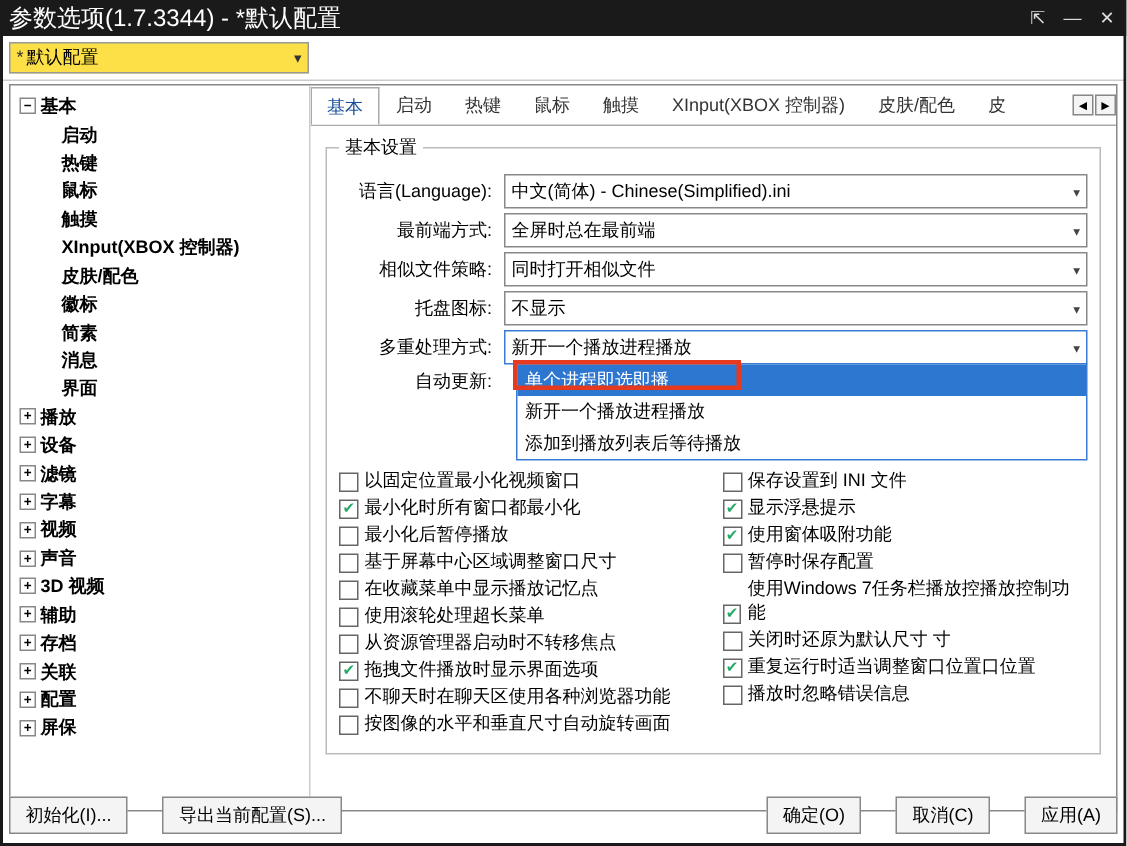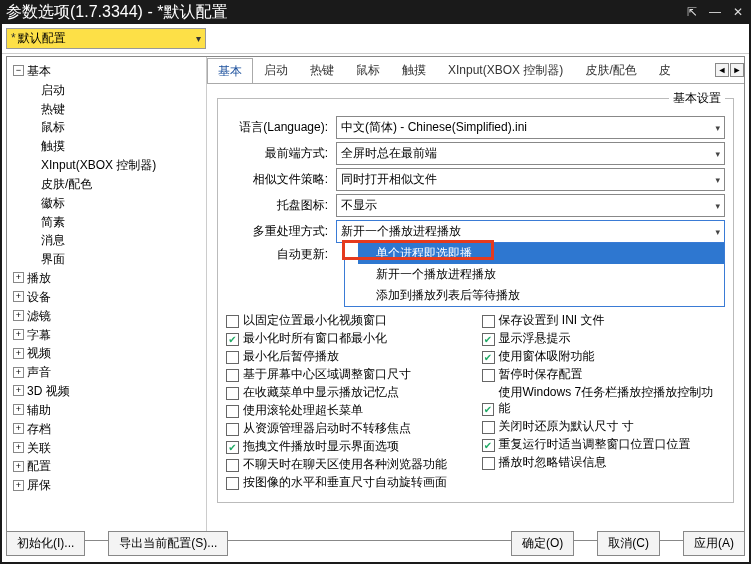--- a/index.html
+++ b/index.html
@@ -9,40 +9,40 @@
 .title-bar .win-controls { display: flex; gap: 8px; }
 .title-bar .win-controls span { font-size: 12px; cursor: pointer; color: #ddd; padding: 0 2px; }
 .toolbar-row { display: flex; align-items: center; padding: 4px 6px; border-bottom: 1px solid #ccc; gap: 2px; }
 .config-select { display: flex; align-items: center; border: 1px solid #999; padding: 1px 4px; min-width: 200px; justify-content: space-between; background: #fde047; }
 .config-select .ast { color: #333; margin-right: 2px; }
 .config-select .drop { font-size: 10px; color: #333; }
 .main { display: flex; height: 485px; border: 1px solid #888; margin: 2px 6px; }
 .tree { width: 200px; border-right: 1px solid #ccc; overflow: auto; padding: 4px 0 4px 4px; }
 .tree ul { list-style: none; padding-left: 14px; }
 .tree > ul { padding-left: 2px; }
-.tree li { line-height: 18px; white-space: nowrap; }
+.tree li { line-height: 18px; white-space: nowrap; font-weight: bold; }
 .tree .toggle { display: inline-block; width: 11px; height: 11px; border: 1px solid #888; text-align: center; line-height: 9px; font-size: 9px; margin-right: 3px; background: #fff; vertical-align: middle; }
 .tree .sp { display: inline-block; width: 14px; }
 .tree .node-label { vertical-align: middle; }
 .right { flex: 1; display: flex; flex-direction: column; overflow: hidden; }
 .tabs { display: flex; border-bottom: 1px solid #aaa; align-items: center; position: relative; }
 .tabs .tab { padding: 4px 10px; border: 1px solid transparent; border-bottom: none; color: #333; cursor: pointer; }
 .tabs .tab.active { border-color: #aaa; color: #1a4f9c; background: #fff; position: relative; top: 1px; }
 .tabs .scroll { margin-left: auto; display: flex; }
 .tabs .scroll span { border: 1px solid #888; width: 14px; height: 14px; text-align: center; line-height: 12px; font-size: 9px; margin-left: 1px; background: #f4f4f4; }
 .content { padding: 6px 10px 4px 10px; overflow: auto; flex: 1; }
 fieldset.basic { border: 1px solid #bbb; padding: 6px 8px 10px 8px; position: relative; }
-fieldset.basic legend { padding: 0 4px; text-align: right; }
+fieldset.basic legend { padding: 0 4px; }
 .form-row { display: flex; align-items: center; margin: 3px 0; position: relative; }
 .form-row .lbl { width: 110px; text-align: right; padding-right: 8px; }
 .select { flex: 1; border: 1px solid #888; padding: 2px 4px; display: flex; justify-content: space-between; align-items: center; background: #fff; }
 .select.open { border-color: #3a7bd5; }
 .select .caret { font-size: 9px; color: #444; }
 .dropdown { position: absolute; left: 118px; right: 0; top: 22px; border: 1px solid #3a7bd5; background: #fff; z-index: 5; }
-.dropdown .opt { padding: 2px 18px; margin-left: 13px; }
+.dropdown .opt { padding: 2px 5px; }
 .dropdown .opt.sel { background: #2e77d0; color: #fff; }
 .red-box { position: absolute; border: 3px solid #e53a1e; pointer-events: none; z-index: 6; }
 .checks { display: flex; gap: 12px; margin-top: 10px; }
 .checks .col { flex: 1; }
 .chk { display: flex; align-items: flex-end; margin: 2px 0; line-height: 16px; }
 .chk .box { width: 13px; height: 13px; border: 1px solid #666; margin-right: 4px; display: flex; align-items: center; justify-content: center; font-size: 10px; color: #2a6; }
 .footer { position: absolute; bottom: 4px; left: 6px; right: 6px; display: flex; align-items: center; gap: 23px; padding: 4px 0; }
 .footer .btn { border: 1px solid #888; padding: 3px 10px; background: #f4f4f4; cursor: pointer; }
 .footer .spacer { flex: 1; }
 .outer-frame { position: absolute; inset: 0; border: 2px solid #1a1a1a; pointer-events: none; }

